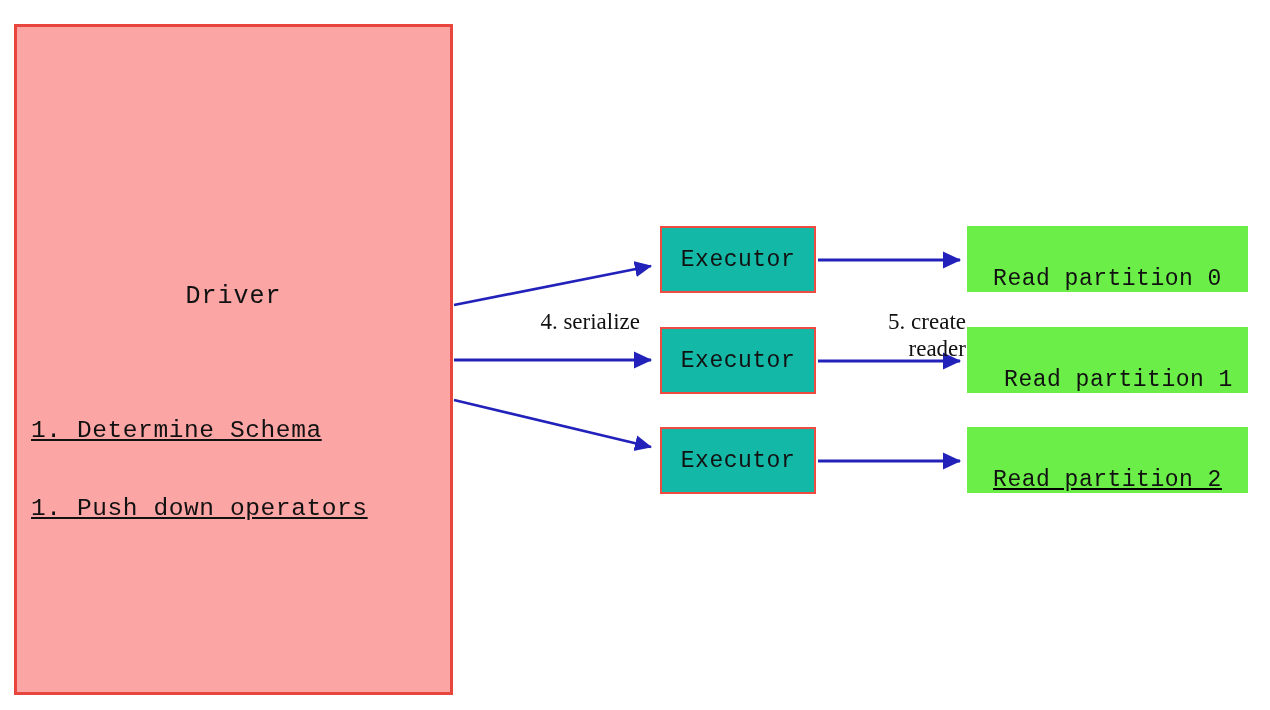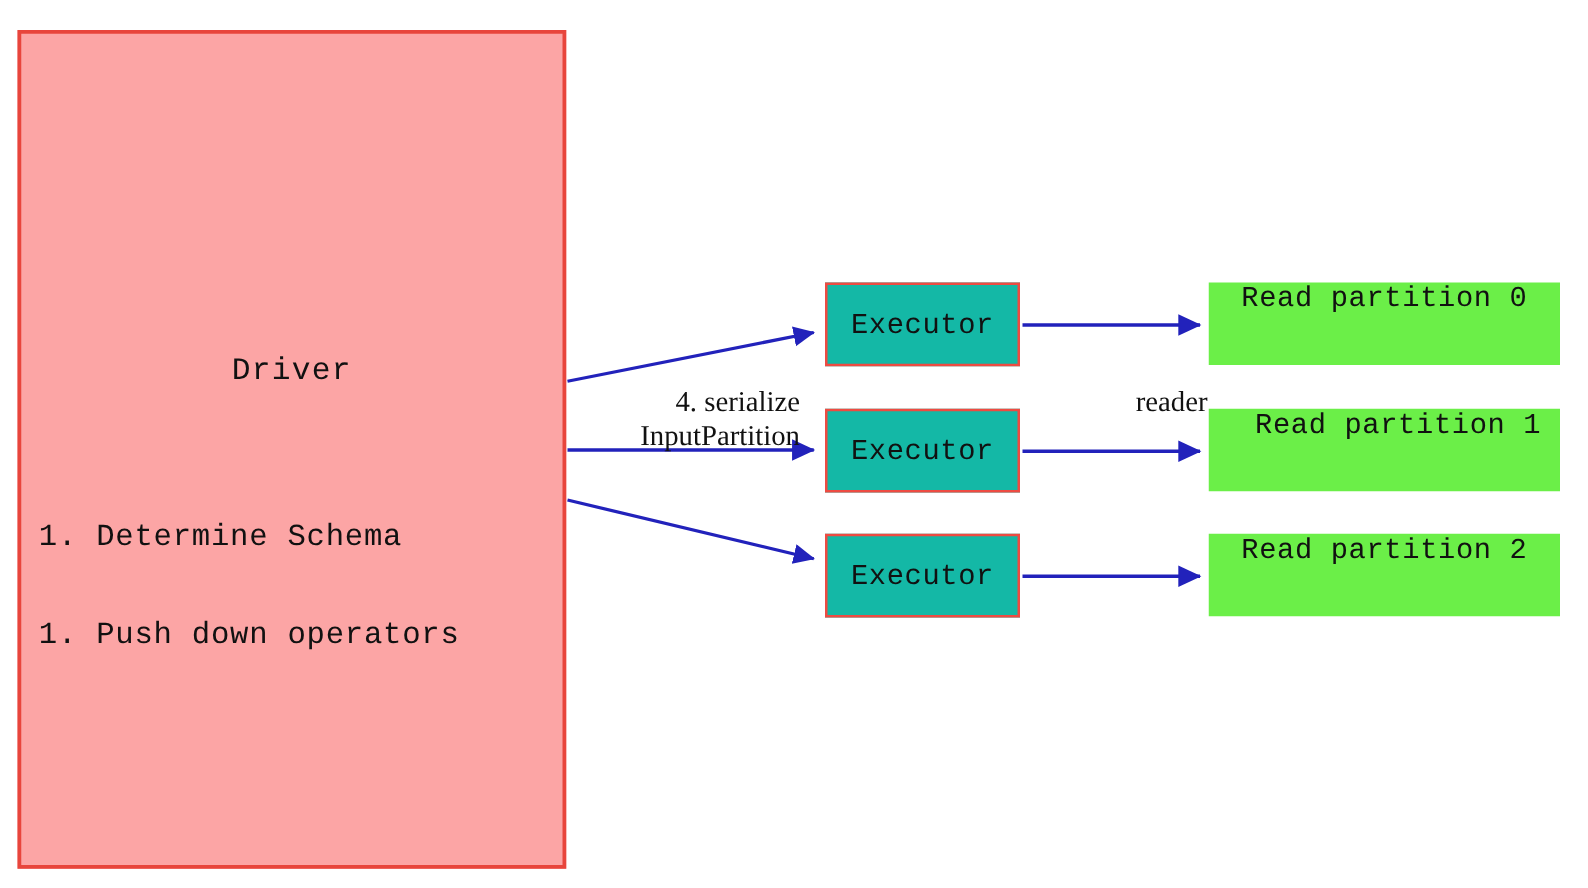--- a/index.html
+++ b/index.html
@@ -58,20 +58,21 @@
     font-family: "Liberation Mono", "DejaVu Sans Mono", monospace;
     font-size: 24.5px;
     color: #111111;
     line-height: 26px;
     white-space: pre;
     letter-spacing: 0.6px;
   }
   .driver-step {
     display: block;
     white-space: pre;
+    text-decoration: underline;
   }
   
   .executor-node {
     width: 156px;
     height: 67px;
     left: 660px;
     border: 2.5px solid #ee4b42;
     background: #14b8a6;
     display: flex;
     align-items: center;
@@ -87,32 +88,32 @@
   #executor-node-1 { top: 327px; }
   #executor-node-2 { top: 427px; }
   
   .partition-node {
     width: 281px;
     height: 66px;
     left: 967px;
     background: #6bef48;
     border: none;
     display: flex;
-    align-items: flex-start;
+    align-items: flex-end;
     justify-content: center;
   }
   .partition-label {
     font-family: "Liberation Mono", "DejaVu Sans Mono", monospace;
     font-size: 23px;
     color: #111111;
     letter-spacing: 0.5px;
   }
   #partition-node-0 { top: 226px; }
   #partition-node-1 { top: 327px; padding-left: 22px; }
-  #partition-node-2 { top: 427px; }
+  #partition-node-2 { top: 427px; text-decoration: underline; }
   
   .edge-label {
     position: absolute;
     font-family: "Liberation Serif", "DejaVu Serif", serif;
     font-size: 23px;
     color: #111111;
     text-align: right;
     line-height: 27px;
     background: transparent;
   }
@@ -176,20 +177,20 @@
   </div>
   <div class="node partition-node" id="partition-node-1">
     <span class="partition-label">Read partition 1</span>
   </div>
   <div class="node partition-node" id="partition-node-2">
     <span class="partition-label">Read partition 2</span>
   </div>
 
   <div class="edge-label" id="edge-label-serialize">
     <span class="edge-label-line">4. serialize</span>
-    <span class="edge-label-line">InputPartition</span>
   </div>
 
   <div class="edge-label" id="edge-label-create-reader">
+    <span class="edge-label-line">5. create</span>
     <span class="edge-label-line">reader</span>
   </div>
 
 </div>
 
 </body></html>

